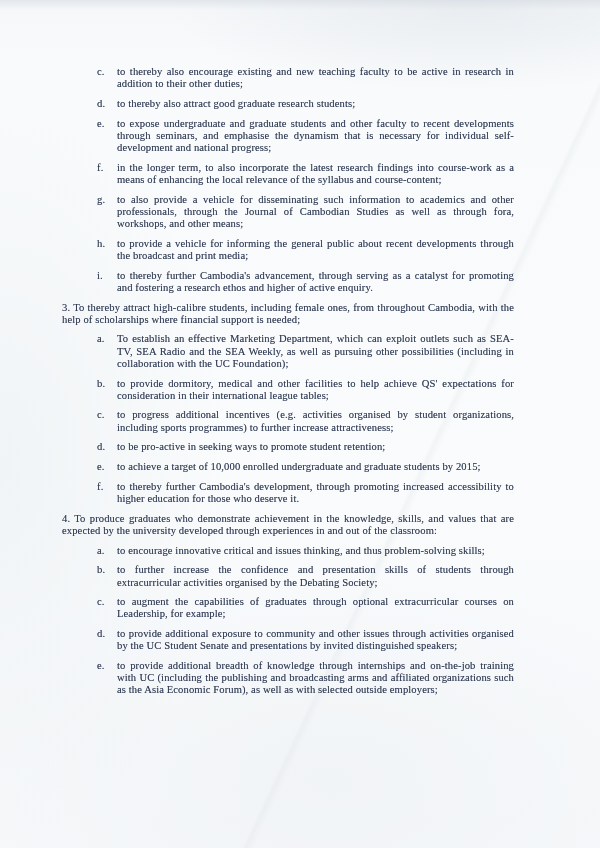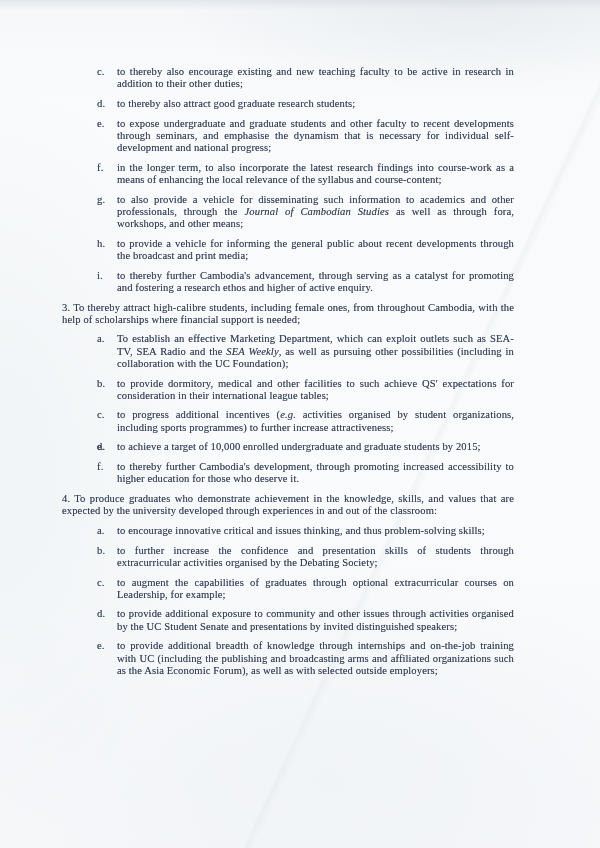--- a/index.html
+++ b/index.html
@@ -40,21 +40,20 @@
   }
   .lbl {
     position: absolute;
     left: 35px;
     top: 0;
   }
   .section-heading {
     margin: 0 0 7.5px 0;
   }
   .it {
-    font-style: italic;
   }
   .crease {
     position: absolute;
     left: 0;
     top: 0;
     width: 100%;
     height: 10px;
     background: linear-gradient(180deg, rgba(205,212,220,0.45), rgba(205,212,220,0));
   }
 </style>
@@ -108,30 +107,31 @@
 
     <div>
 
       <div class="li">
         <span class="lbl">a.</span>
         <span class="txt"><span>To establish an effective Marketing Department, which can exploit outlets such as SEA-TV, SEA Radio and the </span><span class="it">SEA Weekly</span><span>, as well as pursuing other possibilities (including in collaboration with the UC Foundation);</span></span>
       </div>
 
       <div class="li">
         <span class="lbl">b.</span>
-        <span class="txt">to provide dormitory, medical and other facilities to such achieve QS' expectations for consideration in their international league tables;</span>
+        <span class="txt">to provide dormitory, medical and other facilities to help achieve QS' expectations for consideration in their international league tables;</span>
       </div>
 
       <div class="li">
         <span class="lbl">c.</span>
         <span class="txt"><span>to progress additional incentives (</span><span class="it">e.g.</span><span> activities organised by student organizations, including sports programmes) to further increase attractiveness;</span></span>
       </div>
 
       <div class="li">
         <span class="lbl">d.</span>
+        <span class="txt">to be pro-active in seeking ways to promote student retention;</span>
       </div>
 
       <div class="li">
         <span class="lbl">e.</span>
         <span class="txt">to achieve a target of 10,000 enrolled undergraduate and graduate students by 2015;</span>
       </div>
 
       <div class="li">
         <span class="lbl">f.</span>
         <span class="txt">to thereby further Cambodia's development, through promoting increased accessibility to higher education for those who deserve it.</span>

